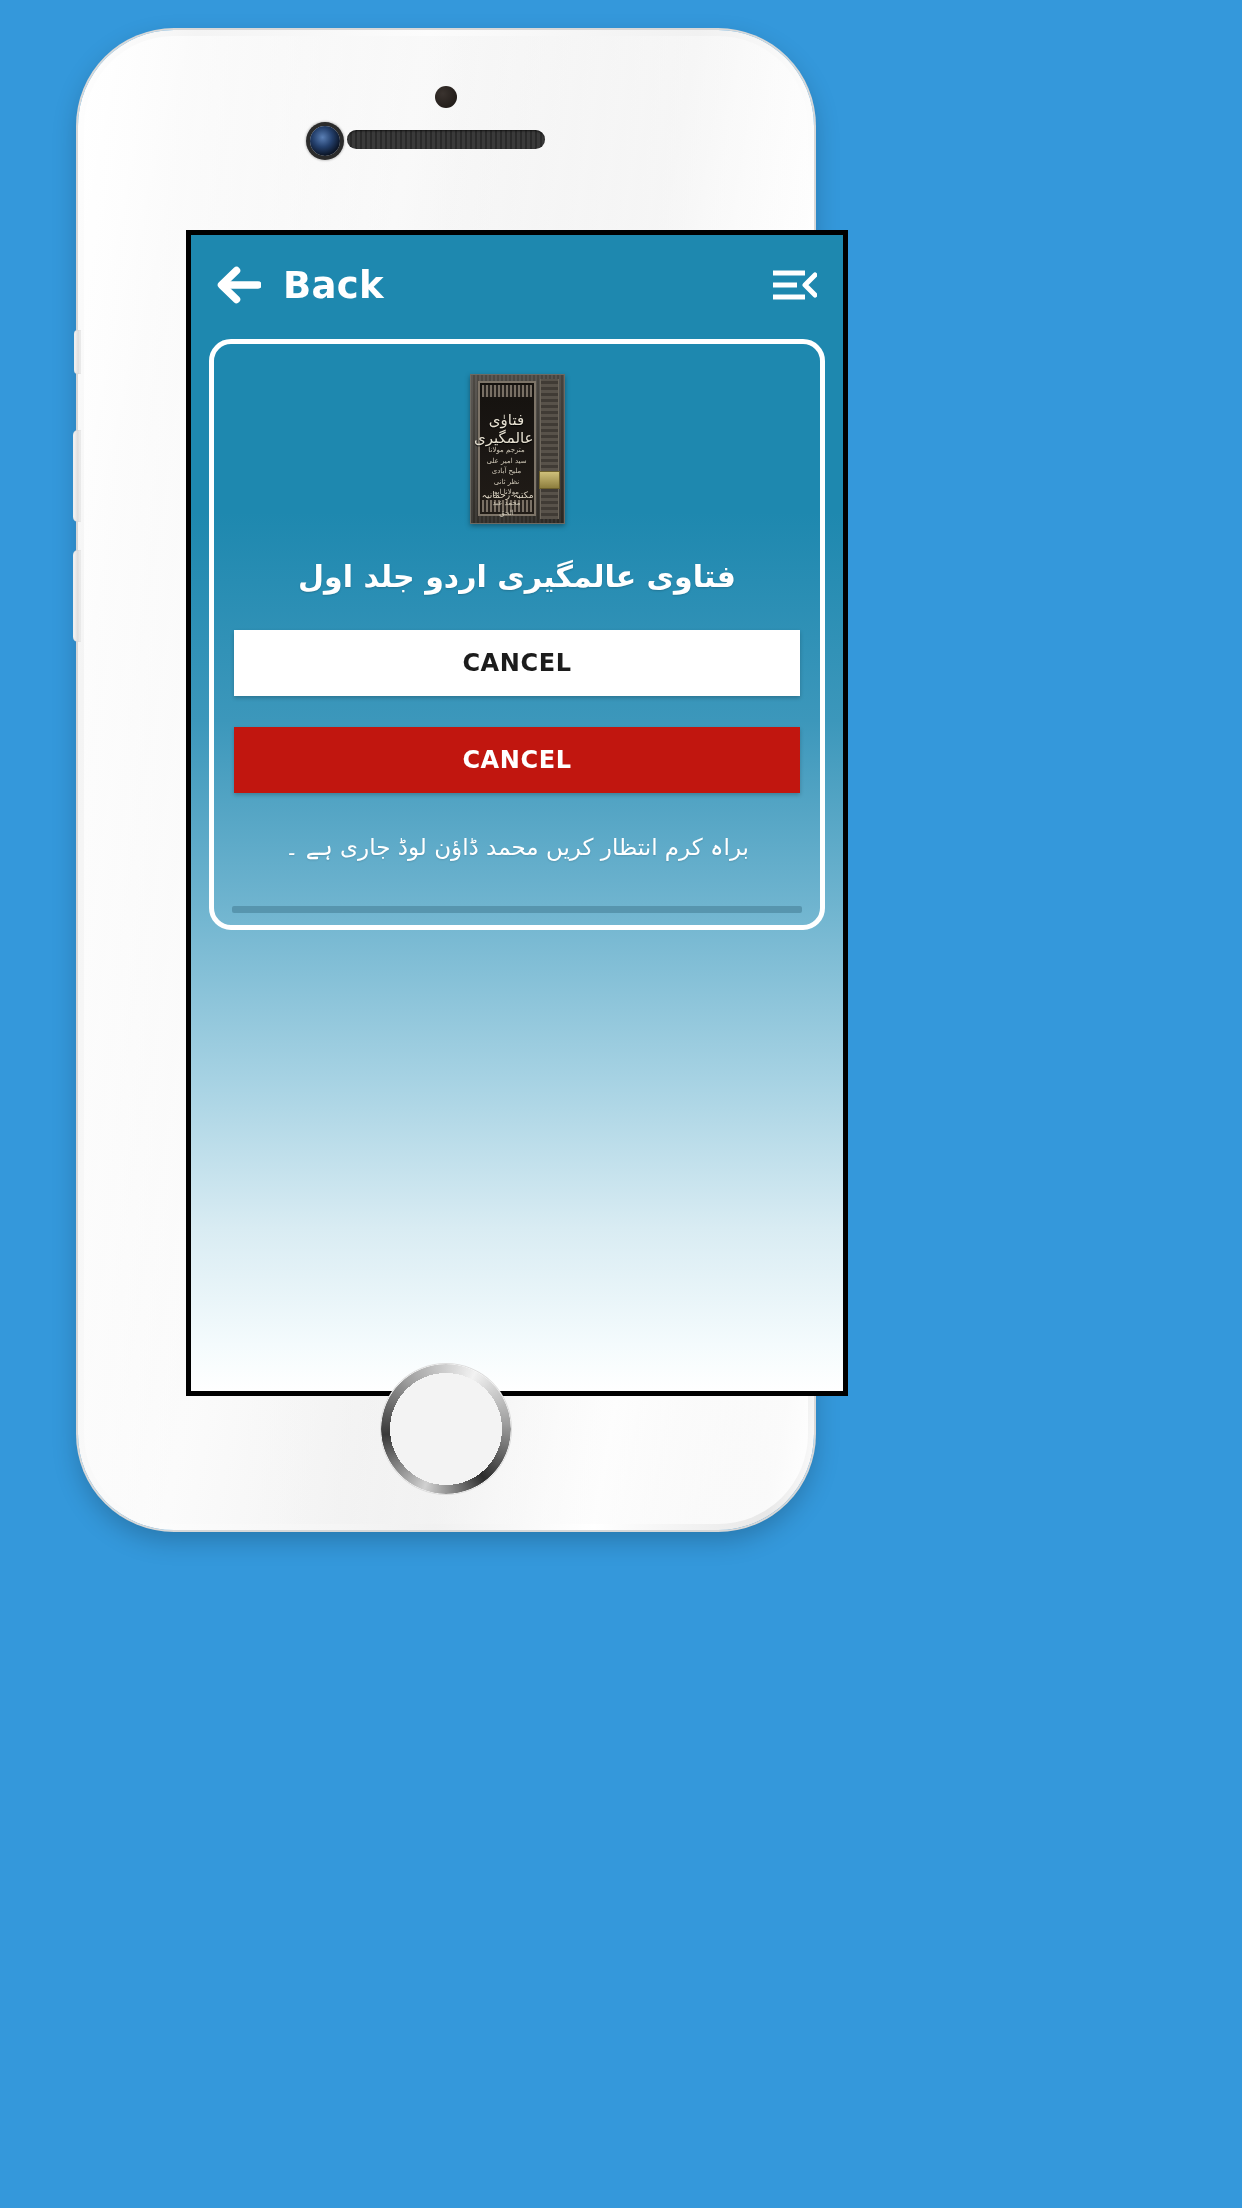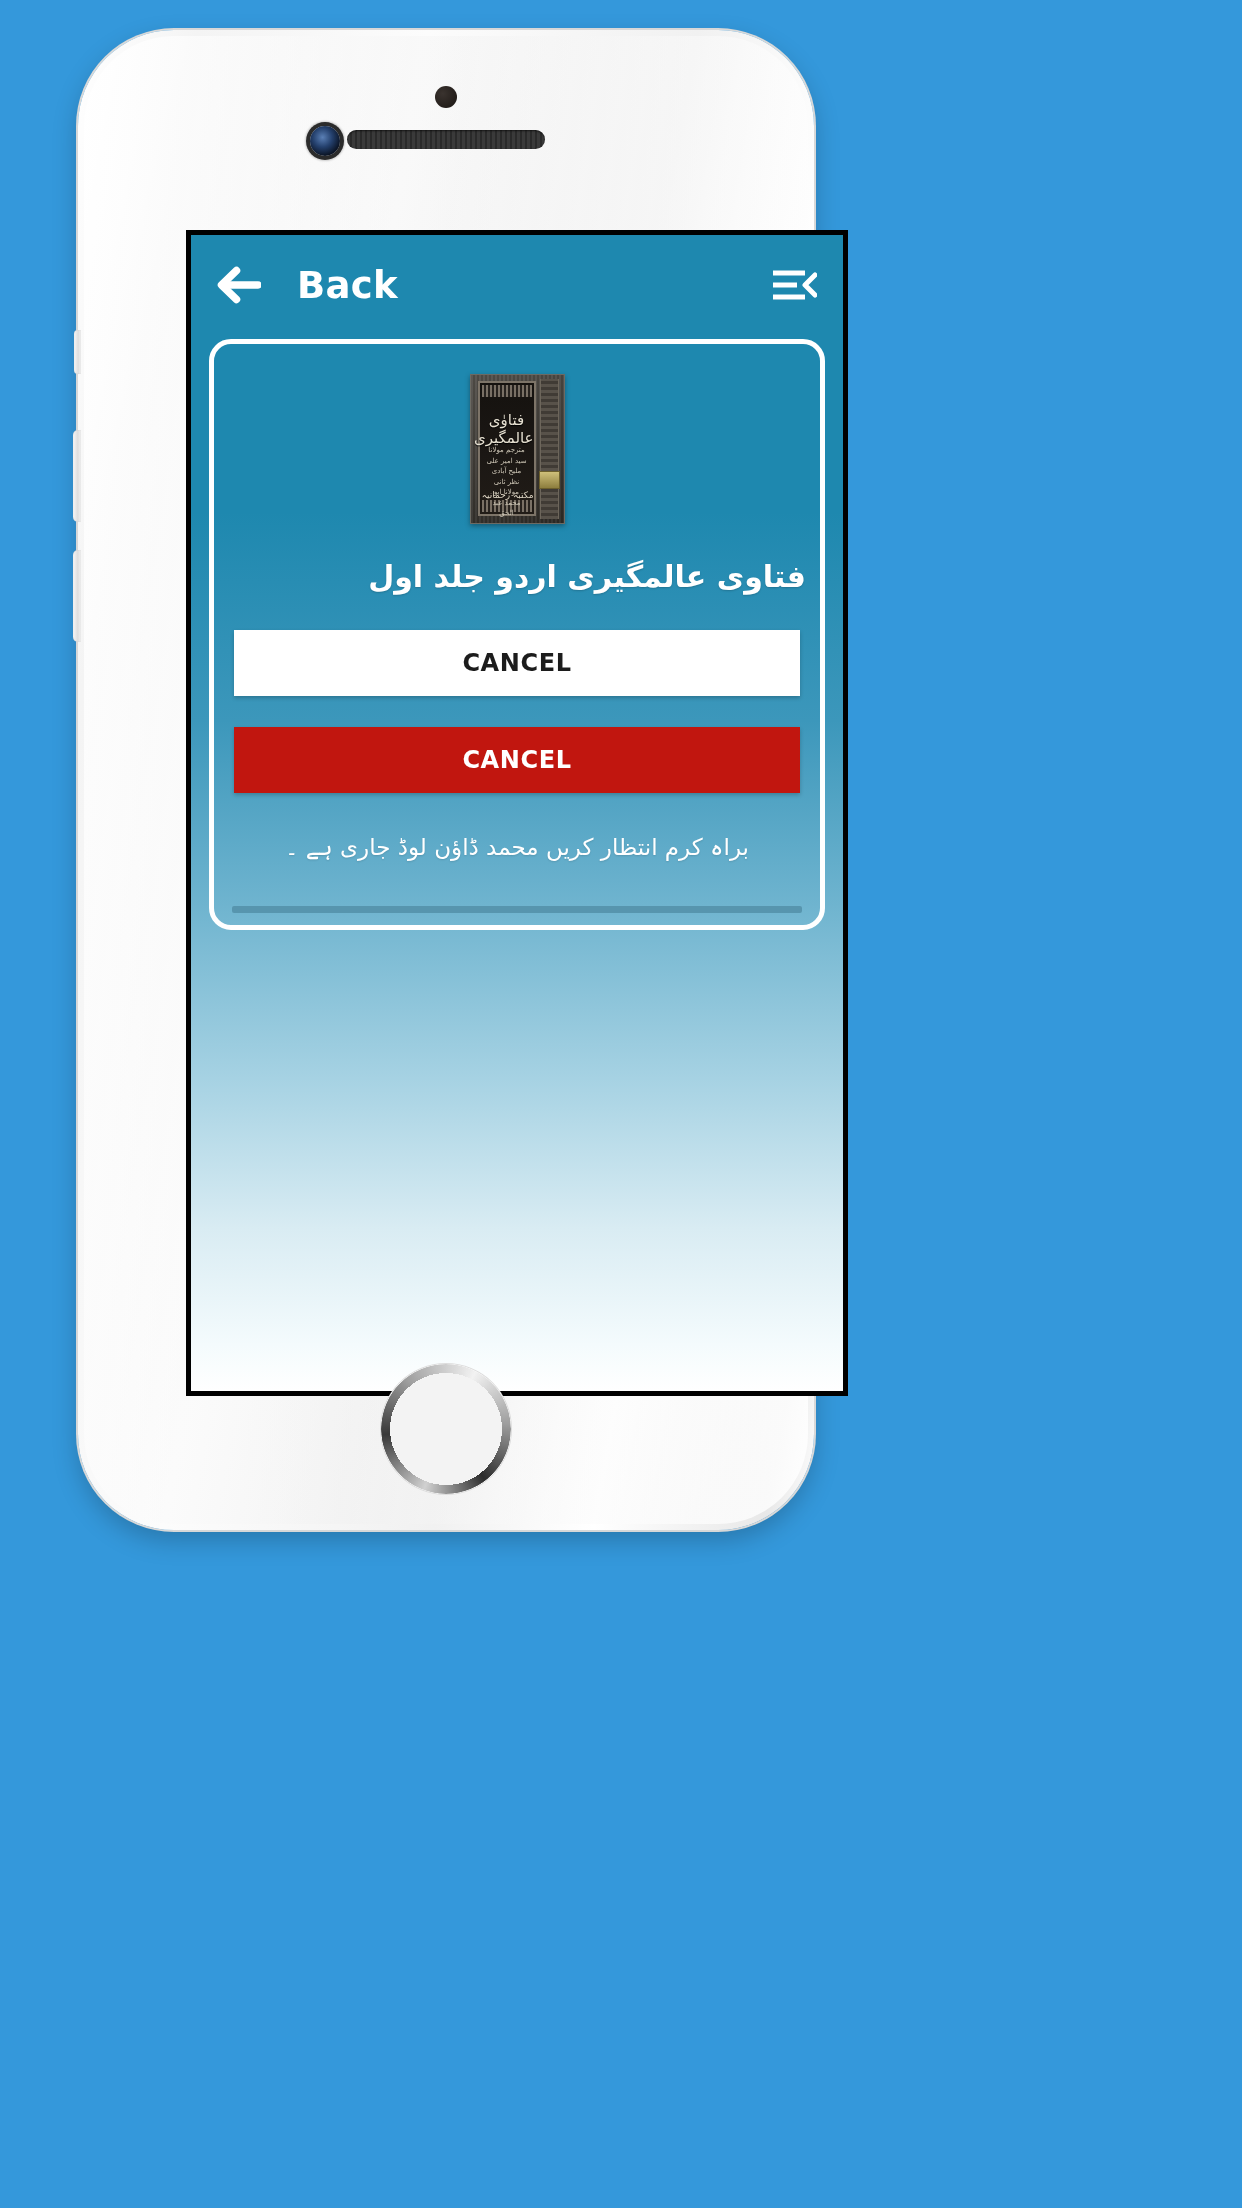--- a/index.html
+++ b/index.html
@@ -91,21 +91,21 @@
        #f4fbfd 96%,
        #ffffff 100%);
   }
 
   
   .appbar{
     position:relative; height:100px;
     display:flex; align-items:center;
     padding:0 26px 0 24px;
   }
-  .back-group{ display:flex; align-items:center; gap:36px; cursor:pointer; }
+  .back-group{ display:flex; align-items:center; gap:22px; cursor:pointer; }
   .back-arrow{ width:46px; height:40px; display:block; }
   .back-label{
     color:#fff; font-size:37px; font-weight:700; letter-spacing:.3px;
     font-family:"DejaVu Sans", sans-serif;
   }
   .menu-icon{ margin-left:auto; width:46px; height:34px; display:block; cursor:pointer; }
 
   
   .card{
     position:relative;
@@ -163,20 +163,21 @@
     font-family:"DejaVu Sans", sans-serif; direction:rtl;
   }
   .bc-badge{
     position:absolute; right:4px; bottom:34px; width:21px; height:18px;
     background:linear-gradient(180deg,#cfc07a,#8d7e3e);
     border:1px solid #6c5f2c;
   }
 
   .book-title{
     margin:30px 14px 4px;
+    text-align:center;
     color:#ffffff;
     direction:rtl;
     font-family:"DejaVu Sans", sans-serif;
     font-size:30px;
     font-weight:600;
     line-height:1.5;
     text-shadow:0 1px 2px rgba(0,0,0,.18);
   }
 
   

